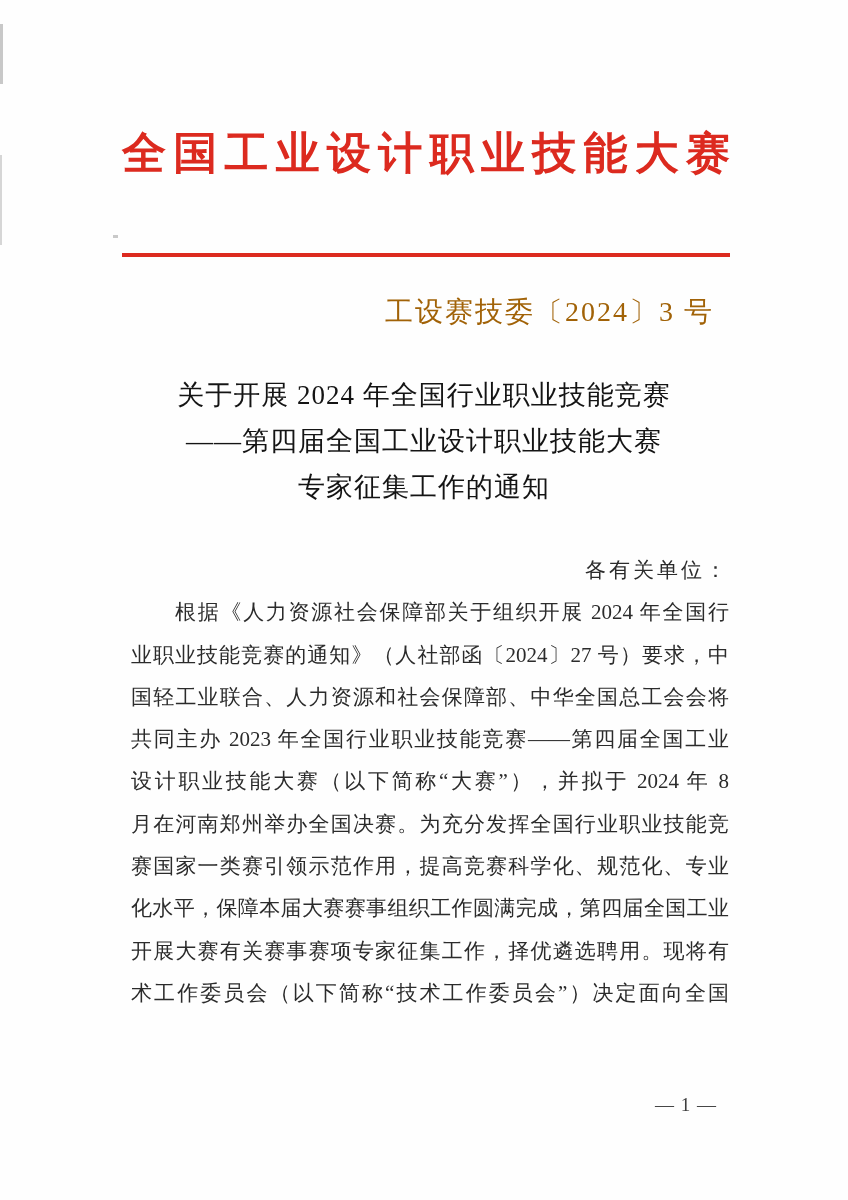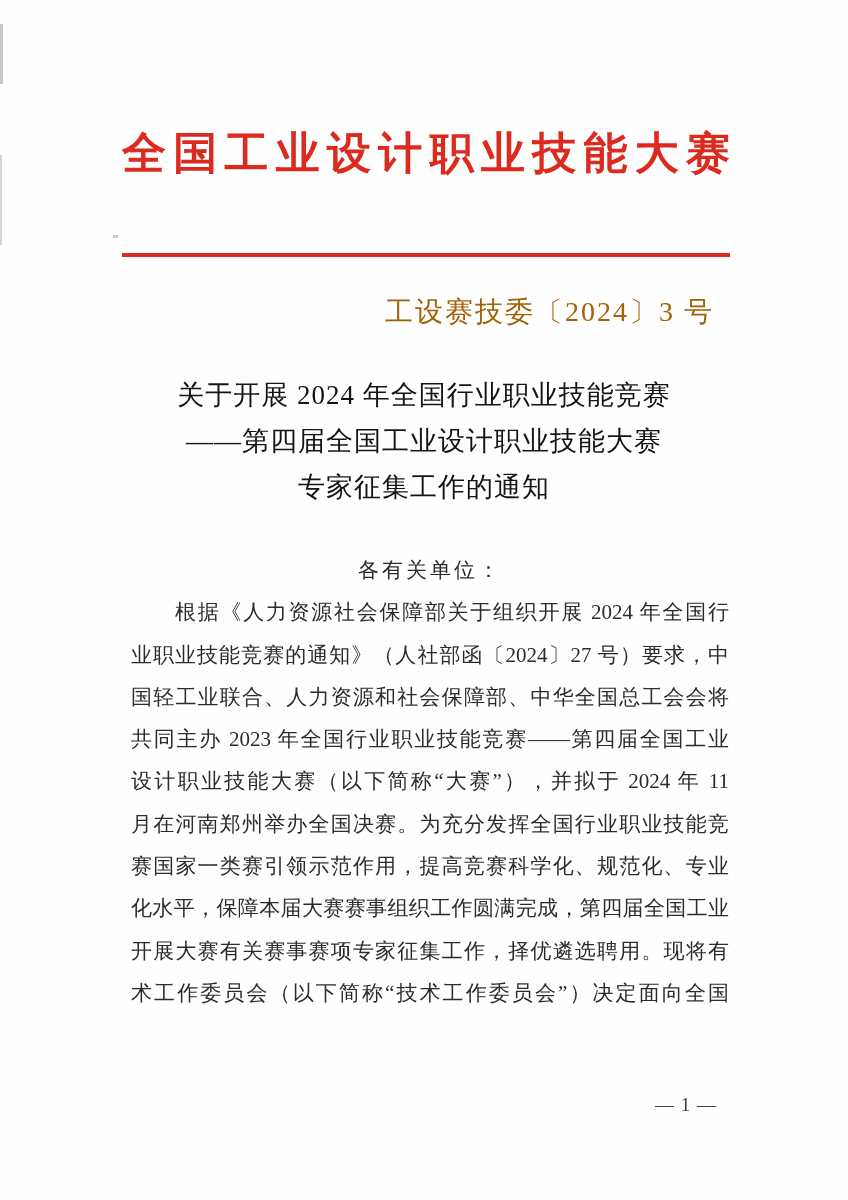--- a/index.html
+++ b/index.html
@@ -78,21 +78,21 @@
     top: 549px;
     width: 598px;
     font-size: 21px;
     color: #2b2b2b;
   }
   .line {
     height: 42.3px;
     line-height: 42.3px;
   }
   .line.left {
-    text-align: center;
+    text-align: right;
     letter-spacing: 3px;
   }
   .line.justify {
     text-align: justify;
     text-align-last: justify;
   }
   .line.indent {
     text-indent: 44px;
   }
 
@@ -139,21 +139,21 @@
     <div class="t-line">——第四届全国工业设计职业技能大赛</div>
     <div class="t-line">专家征集工作的通知</div>
   </div>
 
   <div class="body-text">
     <div class="line left">各有关单位：</div>
     <div class="line justify indent">根据《人力资源社会保障部关于组织开展 2024 年全国行</div>
     <div class="line justify">业职业技能竞赛的通知》（人社部函〔2024〕27 号）要求，中</div>
     <div class="line justify">国轻工业联合、人力资源和社会保障部、中华全国总工会会将</div>
     <div class="line justify">共同主办 2023 年全国行业职业技能竞赛——第四届全国工业</div>
-    <div class="line justify">设计职业技能大赛（以下简称“大赛”），并拟于 2024 年 11</div>
+    <div class="line justify">设计职业技能大赛（以下简称“大赛”），并拟于 2024 年 8</div>
     <div class="line justify">月在河南郑州举办全国决赛。为充分发挥全国行业职业技能竞</div>
     <div class="line justify">赛国家一类赛引领示范作用，提高竞赛科学化、规范化、专业</div>
     <div class="line justify">化水平，保障本届大赛赛事组织工作圆满完成，第四届全国工业</div>
     <div class="line justify">开展大赛有关赛事赛项专家征集工作，择优遴选聘用。现将有</div>
     <div class="line justify">术工作委员会（以下简称“技术工作委员会”）决定面向全国</div>
   </div>
 
   <div class="page-number">— 1 —</div>
 
 </div>

